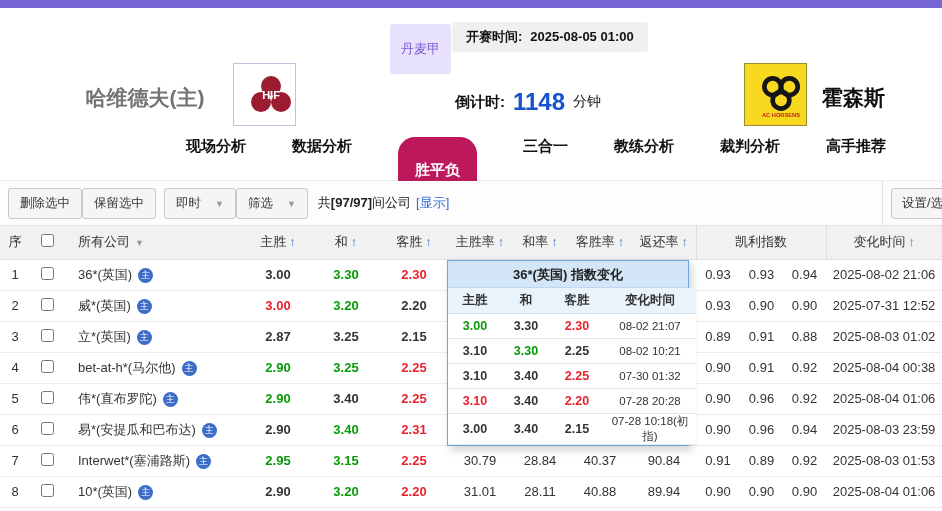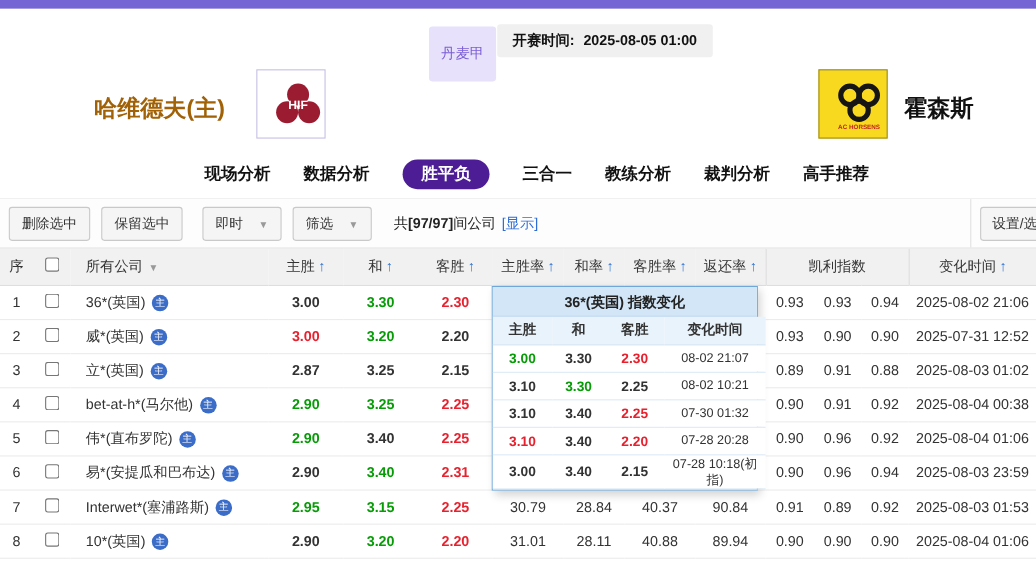--- a/index.html
+++ b/index.html
@@ -4,36 +4,36 @@
 <style>
   *{margin:0;padding:0;box-sizing:border-box}
   html,body{width:942px;height:511px}
   body{position:relative;overflow:hidden;background:#fff;font-family:"Liberation Sans","DejaVu Sans",sans-serif;color:#222}
   .topbar{height:8px;background:#7464d4}
   
   .match-header{position:relative;height:129px;background:#fff}
   .league-badge{position:absolute;left:390px;top:16px;background:#e7e1fb;color:#7b5ed6;font-size:13px;padding:16px 11px;border-radius:3px;cursor:pointer}
   .start-time{position:absolute;left:452px;top:14px;background:#f0f0f0;border-radius:3px;padding:6px 14px;font-size:13px;font-weight:bold;color:#111;white-space:nowrap}
   .start-time .lab{margin-right:8px}
-  .home-name{position:absolute;left:60px;top:76px;width:170px;text-align:center;font-size:21px;font-weight:bold;color:#a16207}
+  .home-name{position:absolute;left:60px;top:76px;width:170px;text-align:center;font-size:21px;font-weight:bold;color:#737373}
   .away-name{position:absolute;left:822px;top:76px;font-size:21px;font-weight:bold;color:#111}
   .logo-box{position:absolute;top:55px;width:63px;height:63px;display:flex;align-items:center;justify-content:flex-end}
   .home-logo{left:233px;background:#fff;border:1px solid #c6bfe4}
   .away-logo{left:744px;background:#f8d91f;border:1px solid #9a8c28}
   .countdown{position:absolute;left:455px;top:80px;white-space:nowrap}
   .cd-label{font-size:15px;font-weight:bold;color:#111;vertical-align:middle}
   .cd-value{font-size:24px;font-weight:bold;color:#1553d1;margin:0 8px;vertical-align:middle}
   .cd-unit{font-size:14px;color:#111;vertical-align:middle}
   
-  .tabs{height:44px;display:flex;align-items:center;padding-left:186px;gap:30px;background:#fff;border-bottom:1px solid #f0f0f0}
+  .tabs{height:44px;display:flex;align-items:flex-start;padding-left:186px;gap:46px;background:#fff;border-bottom:1px solid #f0f0f0}
   .tab{font-size:15px;font-weight:bold;color:#111;cursor:pointer;white-space:nowrap}
-  .tab.active{background:#4c1d95;color:#fff;border-radius:17px;padding:4px 17px}
+  .tab.active{background:#be185d;color:#fff;border-radius:17px;padding:24px 17px}
   
   .toolbar{position:relative;height:45px;display:flex;align-items:center;padding:0 8px;background:#fdfdfd;border-bottom:1px solid #e2e2e2}
-  .tb-btn{background:#f5f5f5;border:1px solid #c9c9c9;border-radius:3px;font-size:12.5px;color:#333;padding:6px 11px;margin-right:10px;cursor:pointer;white-space:nowrap}
+  .tb-btn{background:#f5f5f5;border:1px solid #c9c9c9;border-radius:3px;font-size:12.5px;color:#333;padding:6px 11px;cursor:pointer;white-space:nowrap}
   .tb-btn .caret{color:#999;margin-left:14px;font-size:9px}
   .mlbig{margin-left:8px}
   .company-count{font-size:13px;color:#222;margin-left:10px;white-space:nowrap}
   .company-count .cnt{font-weight:bold}
   .show-link{color:#2e6cd8;font-size:13px;margin-left:5px;cursor:pointer}
   .settings-wrap{position:absolute;right:0;top:0;height:100%;display:flex;align-items:center;border-left:1px solid #e2e2e2;padding-left:8px}
   .settings-btn{background:#f5f5f5;border:1px solid #c9c9c9;border-radius:3px;font-size:12.5px;color:#333;padding:6px 4px 6px 10px;margin-right:-6px;cursor:pointer;white-space:nowrap}
   
   table.odds{width:942px;border-collapse:collapse;table-layout:fixed}
   table.odds thead td{background:#f1f1f1;height:33px;font-size:13px;color:#333;text-align:center;border-bottom:1px solid #dedede;white-space:nowrap}
@@ -71,20 +71,23 @@
     <span class="lab">开赛时间:</span><span>2025-08-05 01:00</span>
   </div>
   <div class="home-name">哈维德夫(主)</div>
   <div class="logo-box home-logo">
     <svg viewBox="0 0 48 48" width="48" height="48">
       <circle cx="24" cy="15" r="10" fill="#9b1c31"></circle>
       <circle cx="14" cy="31" r="10" fill="#9b1c31"></circle>
       <circle cx="34" cy="31" r="10" fill="#9b1c31"></circle>
       <text x="24" y="28" text-anchor="middle" font-size="11" font-weight="bold" fill="#ffffff">HIF</text>
     </svg>
+  </div>
+  <div class="countdown">
+    <span class="cd-label">倒计时:</span><span class="cd-value">1148</span><span class="cd-unit">分钟</span>
   </div>
   <div class="logo-box away-logo">
     <svg viewBox="0 0 48 48" width="50" height="50">
       <circle cx="16" cy="16" r="8" fill="none" stroke="#151515" stroke-width="4.5"></circle>
       <circle cx="32" cy="16" r="8" fill="none" stroke="#151515" stroke-width="4.5"></circle>
       <circle cx="24" cy="29" r="8" fill="none" stroke="#151515" stroke-width="4.5"></circle>
       <text x="24" y="45" text-anchor="middle" font-size="5.5" font-weight="bold" fill="#c22222">AC HORSENS</text>
     </svg>
   </div>
   <div class="away-name">霍森斯</div>

